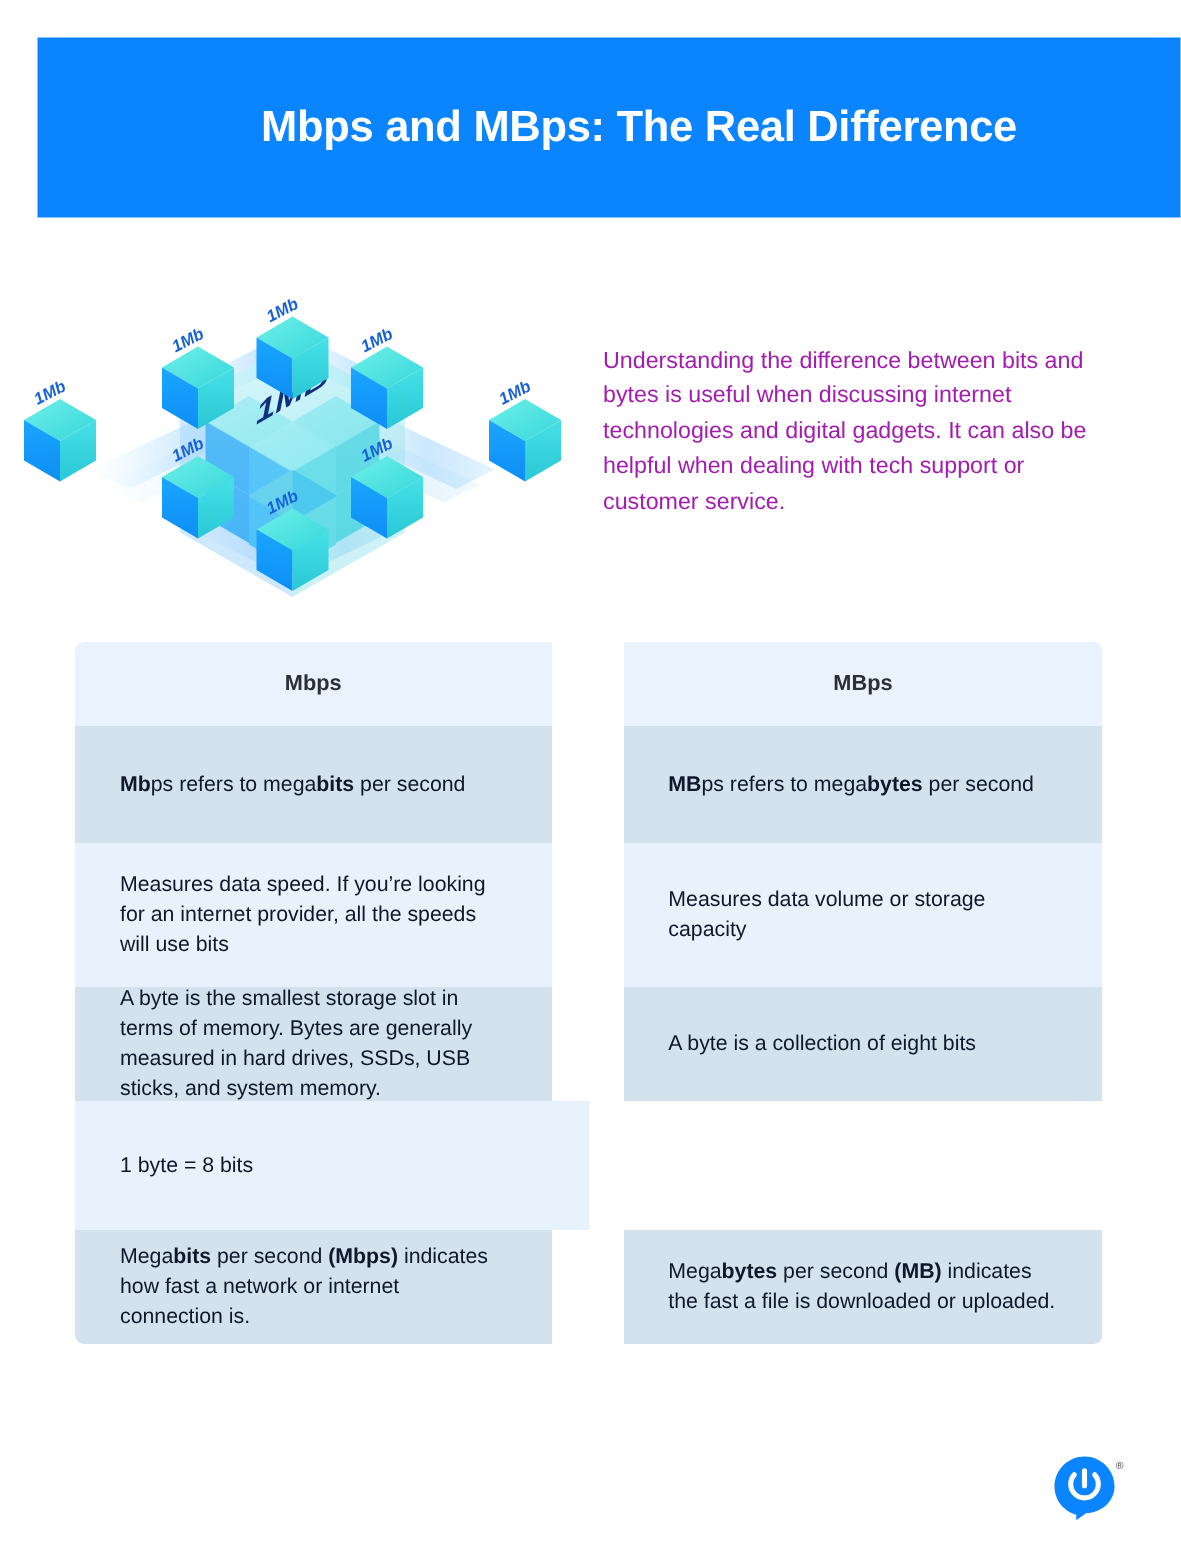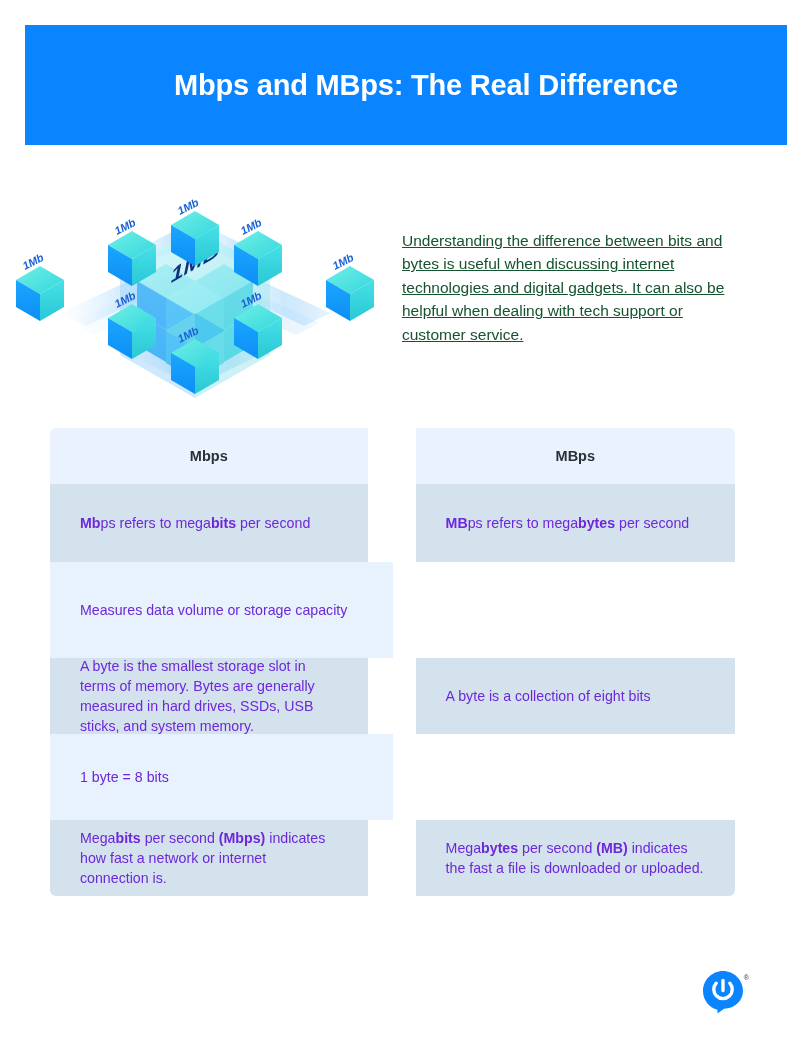--- a/index.html
+++ b/index.html
@@ -51,24 +51,23 @@
   .hero-illustration {
     width: 390px;
     height: 250px;
     position: relative;
     flex: none;
   }
   .hero-text {
     width: 330px;
     font-size: 15.5px;
     line-height: 1.52;
-    color: #14532d;
+    color: #a21caf;
     margin-left: 12px;
     flex: none;
-    text-decoration: underline;
   }
 
   
   .iso-svg { display: block; }
 
   
   .table {
     position: absolute;
     left: 50px;
     top: 428px;
@@ -98,21 +97,21 @@
     font-size: 14.5px;
     font-weight: bold;
     color: #2b2f38;
   }
   .row-dark .tcell { background: #d4e2ee; }
   .row-light .tcell { background: #e7f2fc; }
 
   .cell-text {
     font-size: 14.2px;
     line-height: 1.42;
-    color: #6d28d9;
+    color: #0f172a;
   }
   .cell-text b { font-weight: bold; }
 
   .r1 .tcell { height: 78px; }
   .r2 .tcell { height: 96px; }
   .r3 .tcell { height: 76px; }
   .r4 .tcell { height: 86px; }
   .r5 .tcell { height: 76px; }
 
   
@@ -314,20 +313,23 @@
     <div class="tcell">
         <span class="cell-text"><b>Mb</b><span>ps refers to mega</span><b>bits</b><span> per second</span></span>
       </div>
     <div class="tcell">
         <span class="cell-text"><b>MB</b><span>ps refers to mega</span><b>bytes</b><span> per second</span></span>
       </div>
   </div>
 
   <div class="trow r2 row-light">
     <div class="tcell">
+        <span class="cell-text"><span>Measures data speed. If you’re looking for an internet provider, all the speeds will use bits</span></span>
+      </div>
+    <div class="tcell">
         <span class="cell-text"><span>Measures data volume or storage capacity</span></span>
       </div>
   </div>
 
   <div class="trow r3 row-dark">
     <div class="tcell">
         <span class="cell-text"><span>A byte is the smallest storage slot in terms of memory. Bytes are generally measured in hard drives, SSDs, USB sticks, and system memory.</span></span>
       </div>
     <div class="tcell">
         <span class="cell-text"><span>A byte is a collection of eight bits</span></span>

